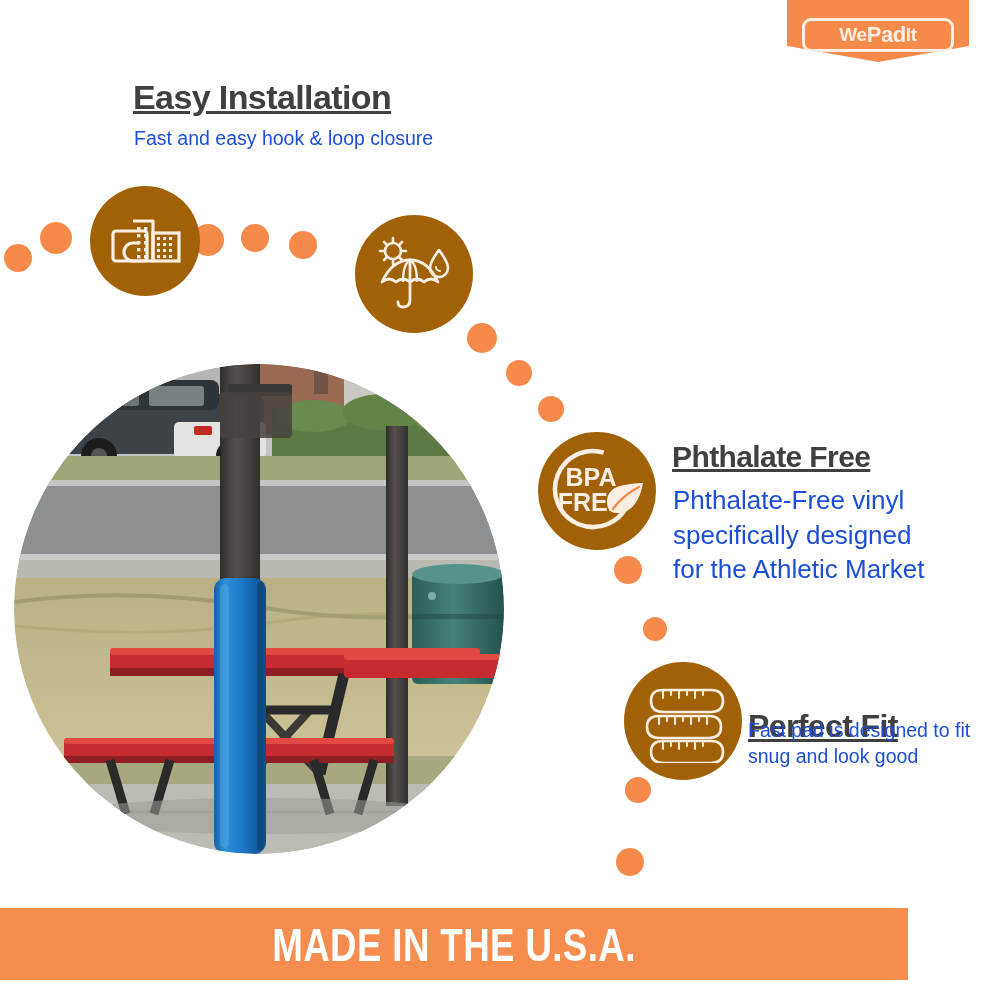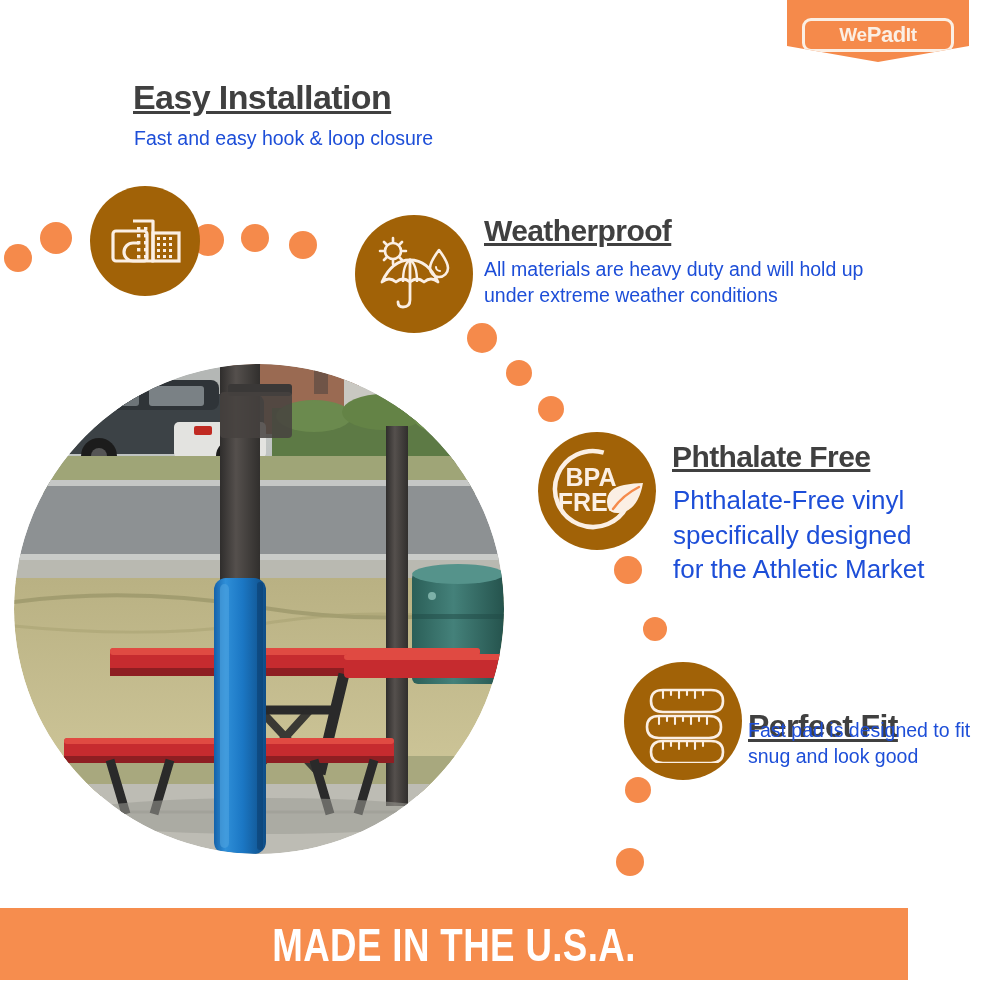--- a/index.html
+++ b/index.html
@@ -167,22 +167,20 @@
         <rect x="48" y="38" width="3" height="3"></rect>
           <rect x="54" y="38" width="3" height="3"></rect>
           <rect x="60" y="38" width="3" height="3"></rect>
         <rect x="48" y="44" width="3" height="3"></rect>
           <rect x="54" y="44" width="3" height="3"></rect>
           <rect x="60" y="44" width="3" height="3"></rect>
       </g>
     </svg>
   </div>
 
-  <div class="feat-title" id="t-weather">Weatherproof</div>
-  <div class="feat-desc" id="d-weather">All materials are heavy duty and will hold up under extreme weather conditions</div>
 
   <div class="icon-circle" id="ic-weather">
     <svg width="84" height="80" viewBox="0 0 84 80" fill="none" aria-hidden="true">
       <g stroke="#FBEFE4" stroke-width="2.6" fill="none" stroke-linecap="round">
         <circle cx="21" cy="17" r="8"></circle>
         <path d="M21 4 v4 M21 26 v4 M8 17 h4 M30 17 h4 M12 8 l3 3 M27 23 l3 3 M30 8 l-3 3 M15 23 l-3 3"></path>
       </g>
       <path d="M10 48 q10 -22 28 -22 q18 0 28 22 q-7 -6 -14 0 q-7 -6 -14 0 q-7 -6 -14 0 q-7 -6 -14 0 z" stroke="#FBEFE4" stroke-width="2.8" fill="none" stroke-linejoin="round"></path>
       <path d="M38 26 v40 q0 7 -7 7 q-5 0 -5 -5" stroke="#FBEFE4" stroke-width="2.8" fill="none" stroke-linecap="round"></path>
       <path d="M31 48 q0 -18 7 -22 q7 4 7 22" stroke="#FBEFE4" stroke-width="2.4" fill="none"></path>

